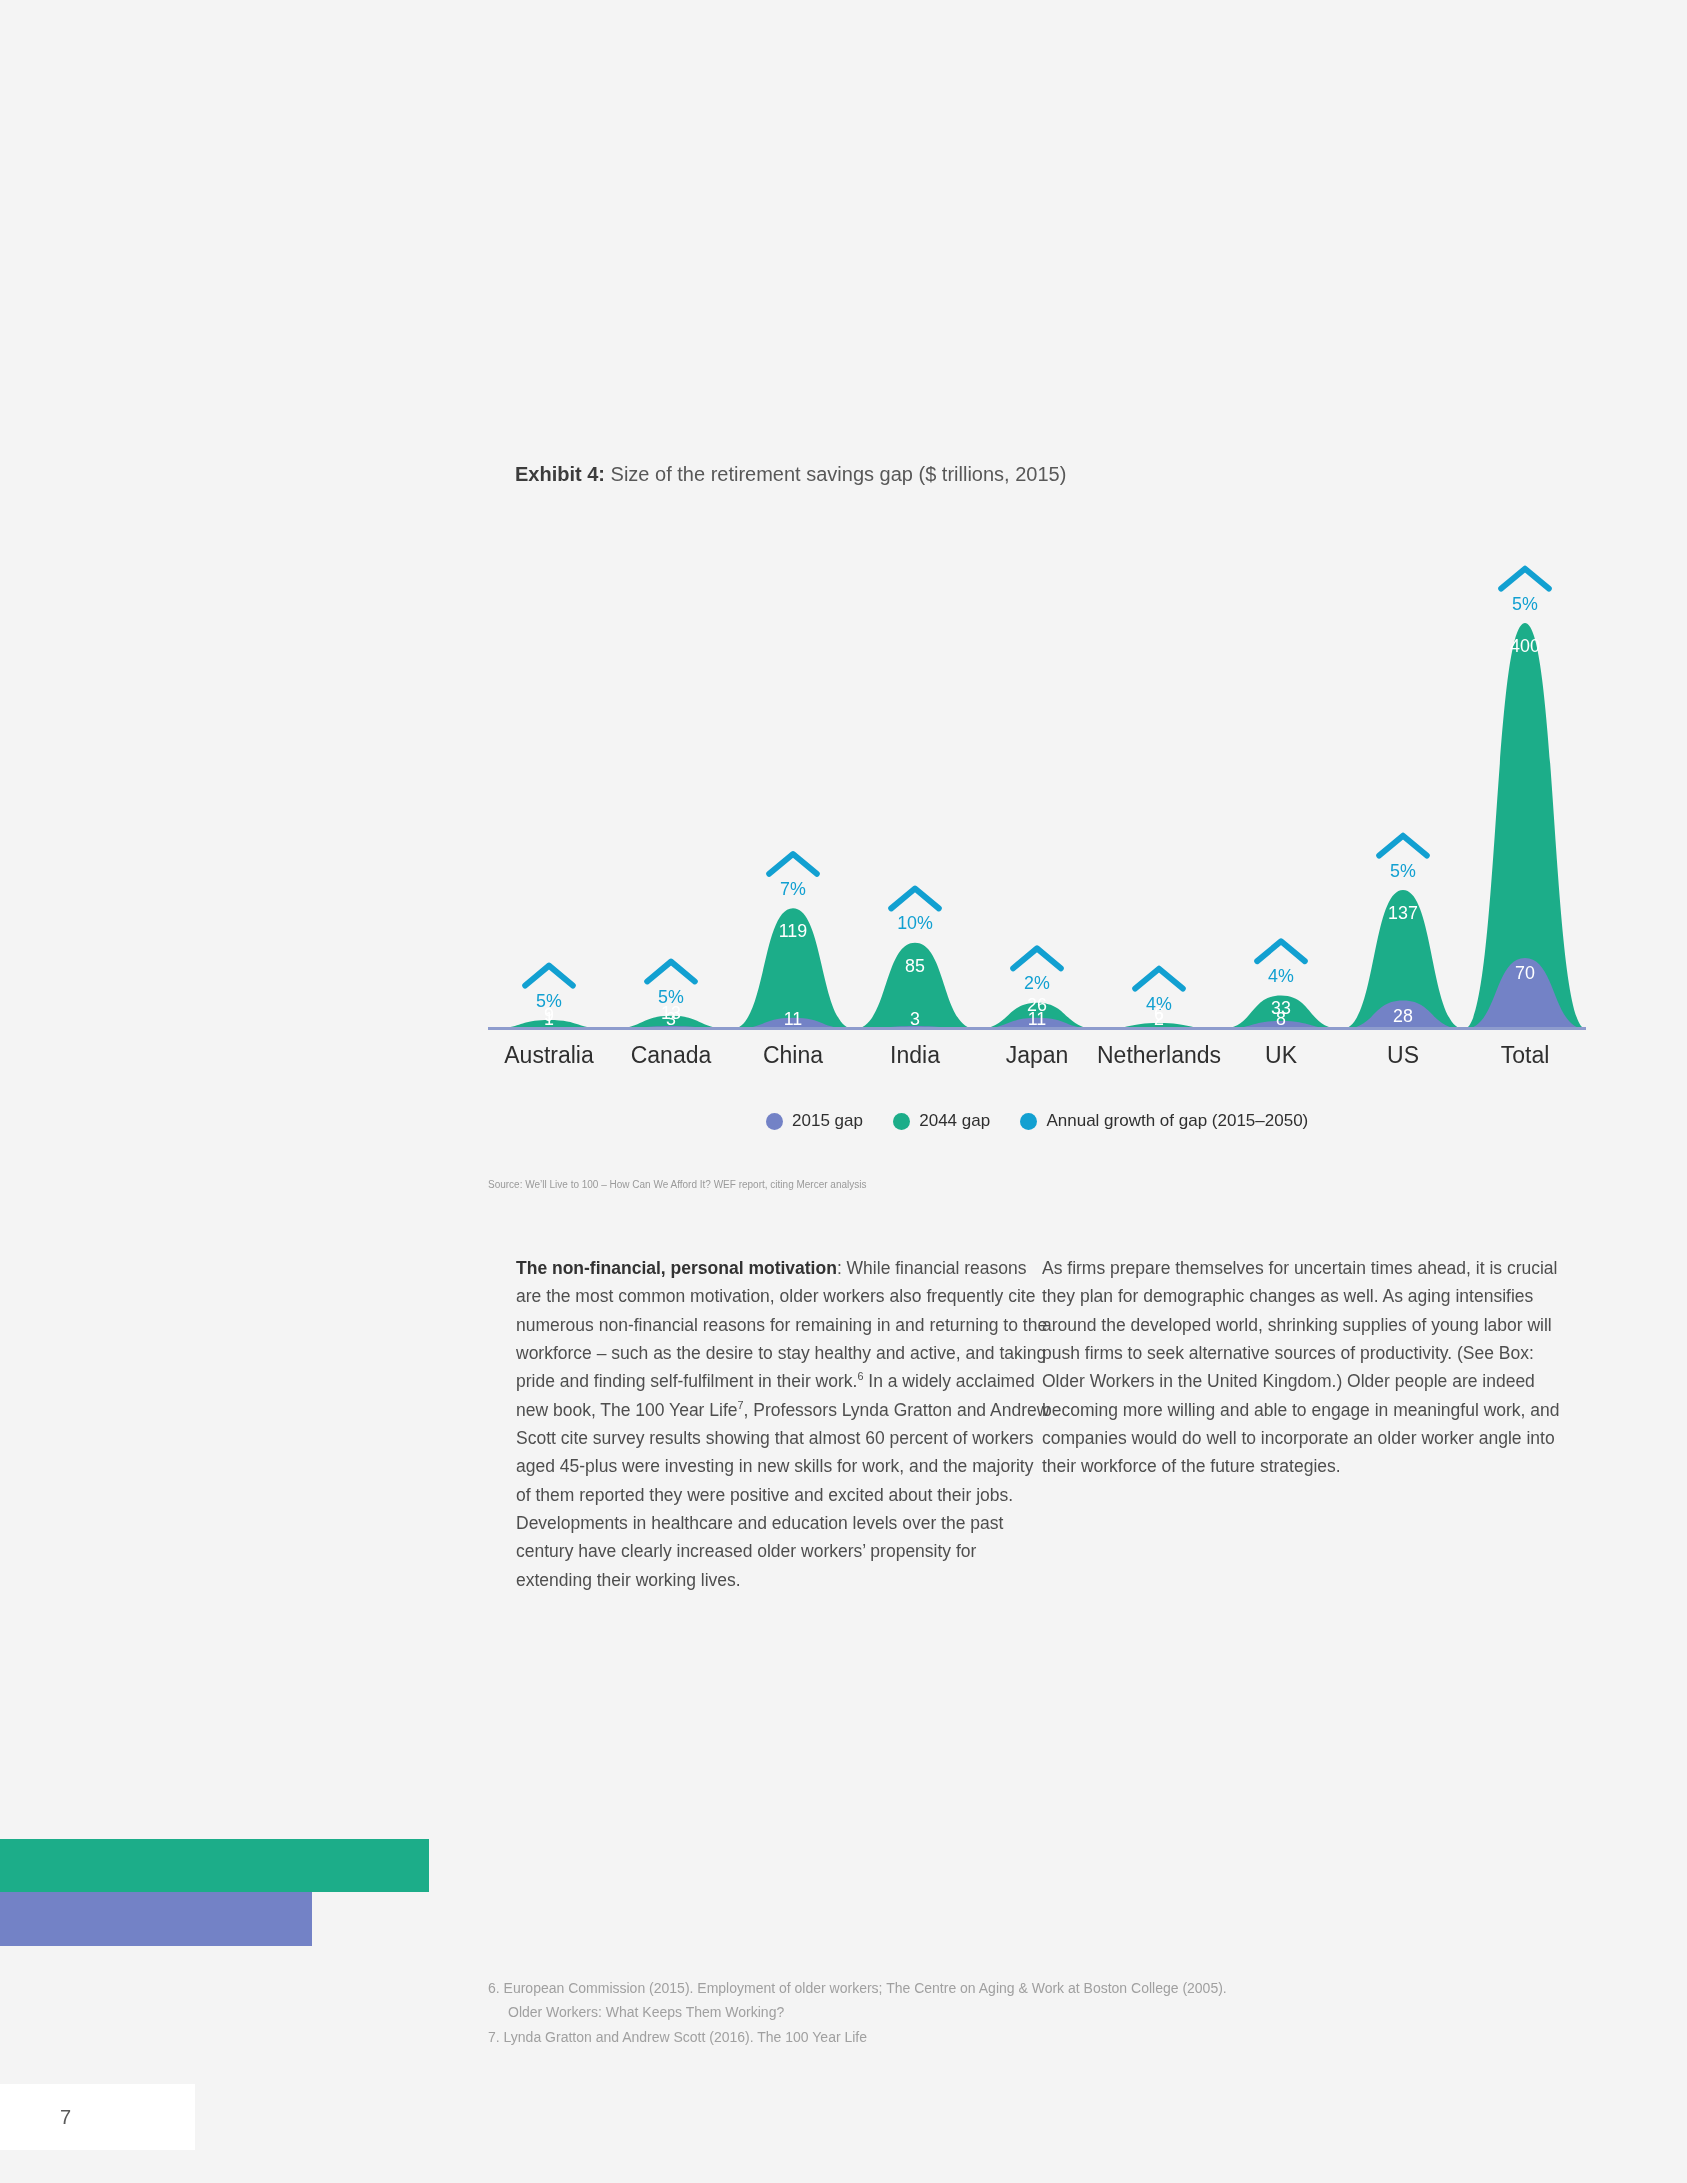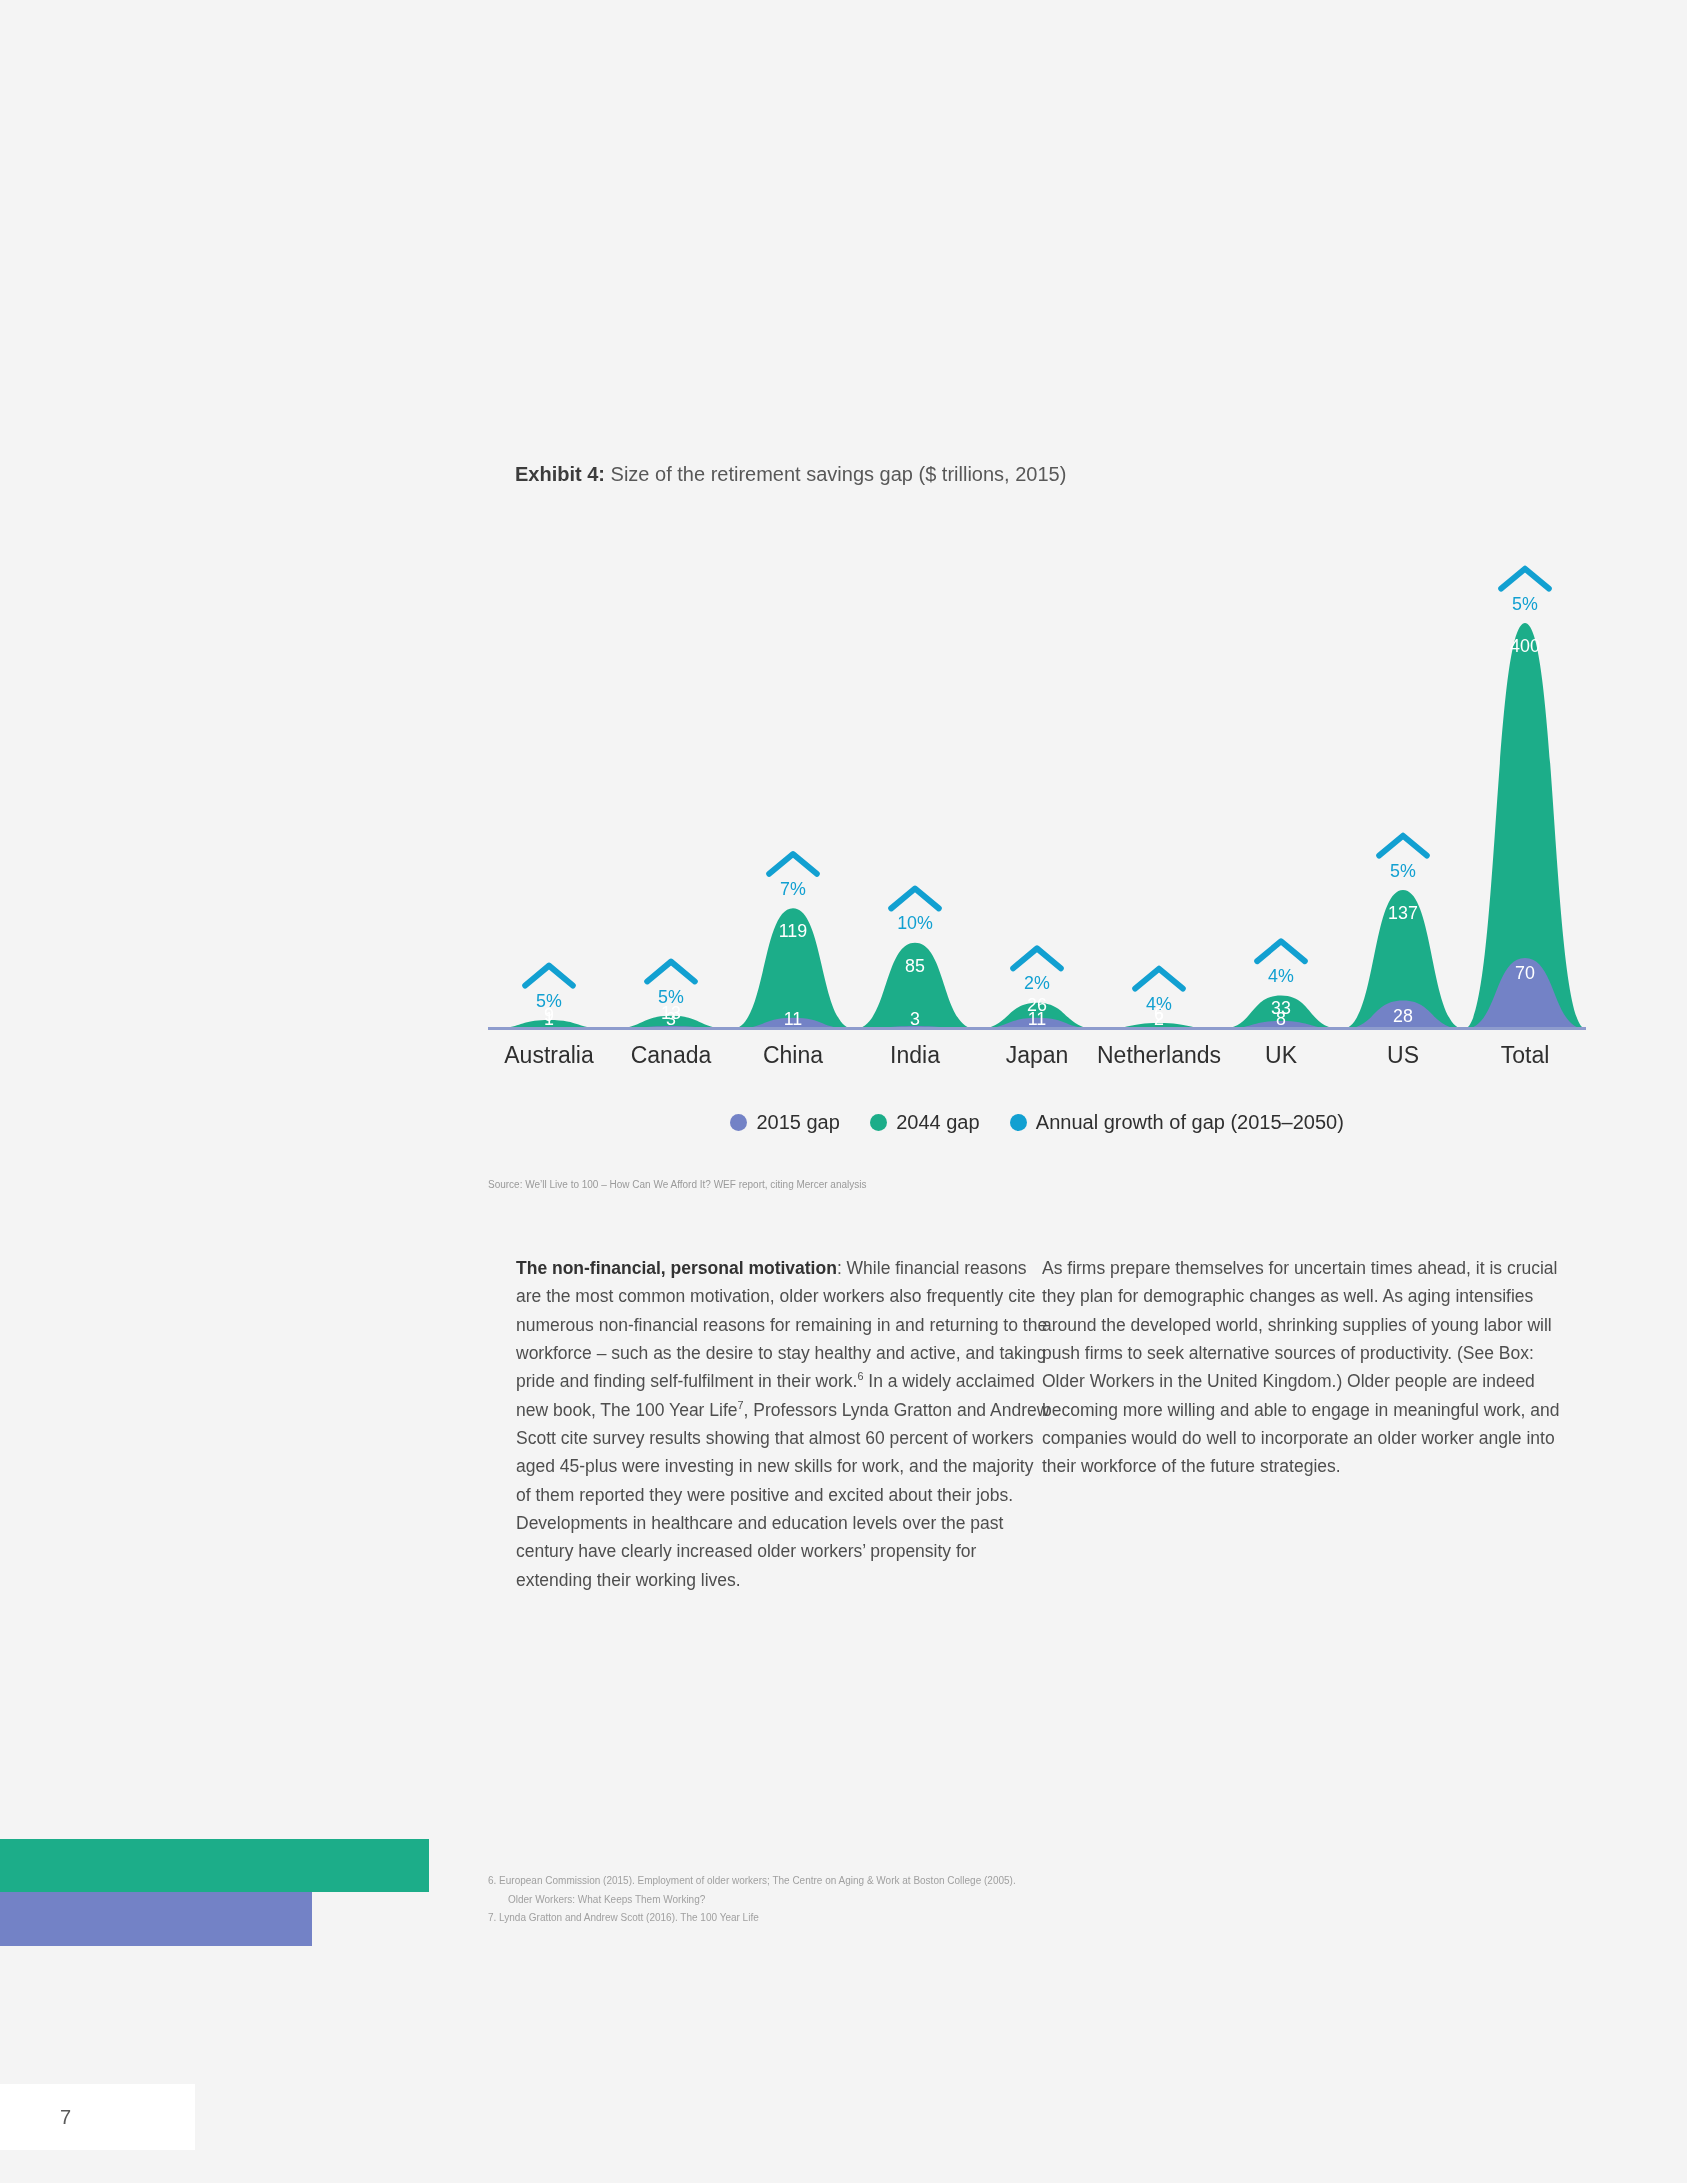--- a/index.html
+++ b/index.html
@@ -53,43 +53,43 @@
     text-align:center;transform:translateX(-50%);white-space:nowrap;
   }
 
   
   .legend{
     position:absolute;left:488px;top:1111px;width:1098px;
     display:flex;justify-content:center;align-items:center;gap:30px;
   }
   .legend-item{display:flex;align-items:center;gap:9.3px;}
   .legend-dot{width:17px;height:17px;border-radius:50%;display:block;}
-  .legend-label{font-size:20px;color:#2f2f2f;white-space:nowrap;}
+  .legend-label{font-size:17px;color:#2f2f2f;white-space:nowrap;}
 
   
   .source{
     position:absolute;left:488px;top:1179px;width:926px;
     font-size:10px;color:#9a9a9a;
   }
 
   
   .col{
     position:absolute;top:1254px;width:536px;
     font-size:17.5px;line-height:1.62;color:#4e4e4e;
   }
   .col-left{left:516px;}
   .col-right{left:1042px;}
   .col p{margin:0;}
   .col b{color:#323232;font-weight:bold;}
   sup{font-size:.62em;vertical-align:super;line-height:0;}
 
   
   .footnotes{
-    position:absolute;left:488px;top:1874px;width:992px;
-    font-size:10px;line-height:1.45;color:#a0a0a0;
+    position:absolute;left:488px;top:1978px;width:992px;
+    font-size:14px;line-height:1.45;color:#a0a0a0;
   }
   .fn{margin:0;}
   .fn-cont{margin:4px;padding-left:16px;}
 </style>
 </head>
 <body>
 
 <div class="page">
 
   <div class="exhibit-title">

